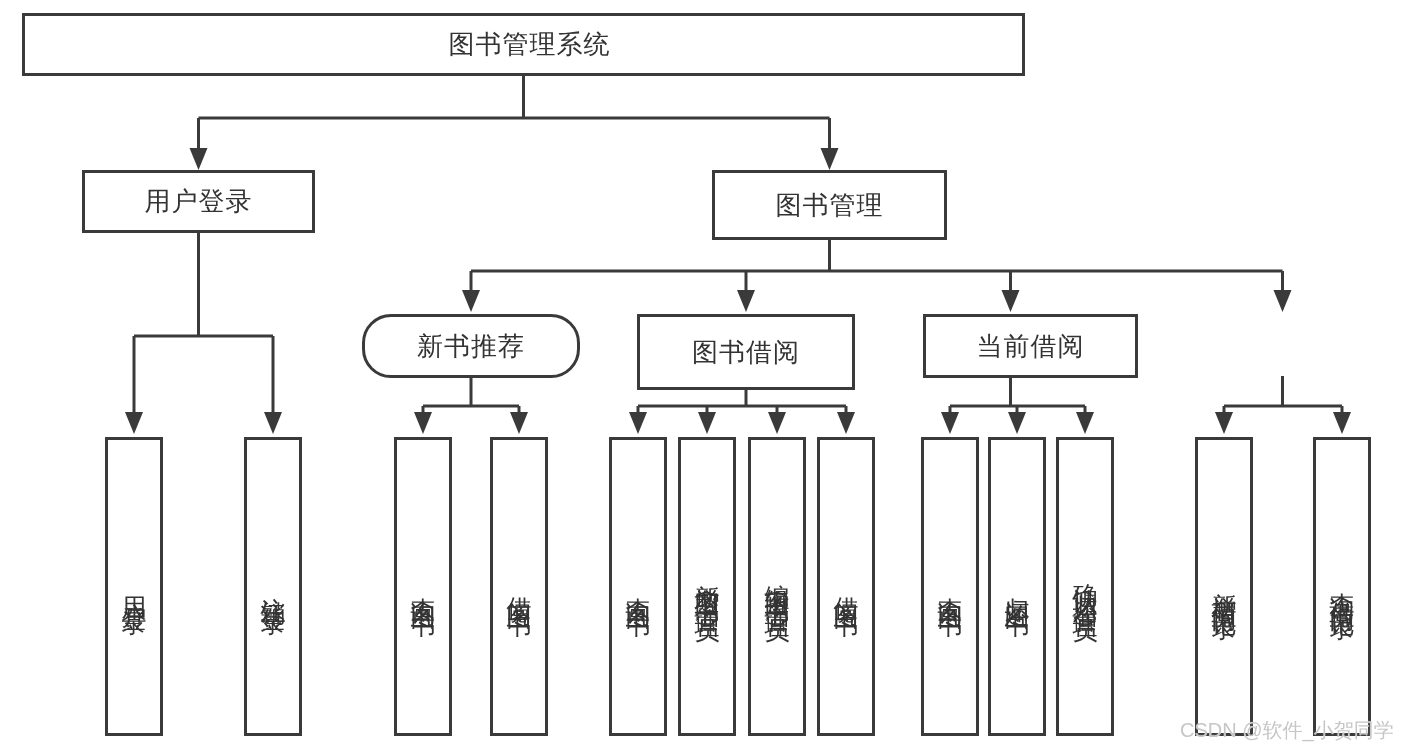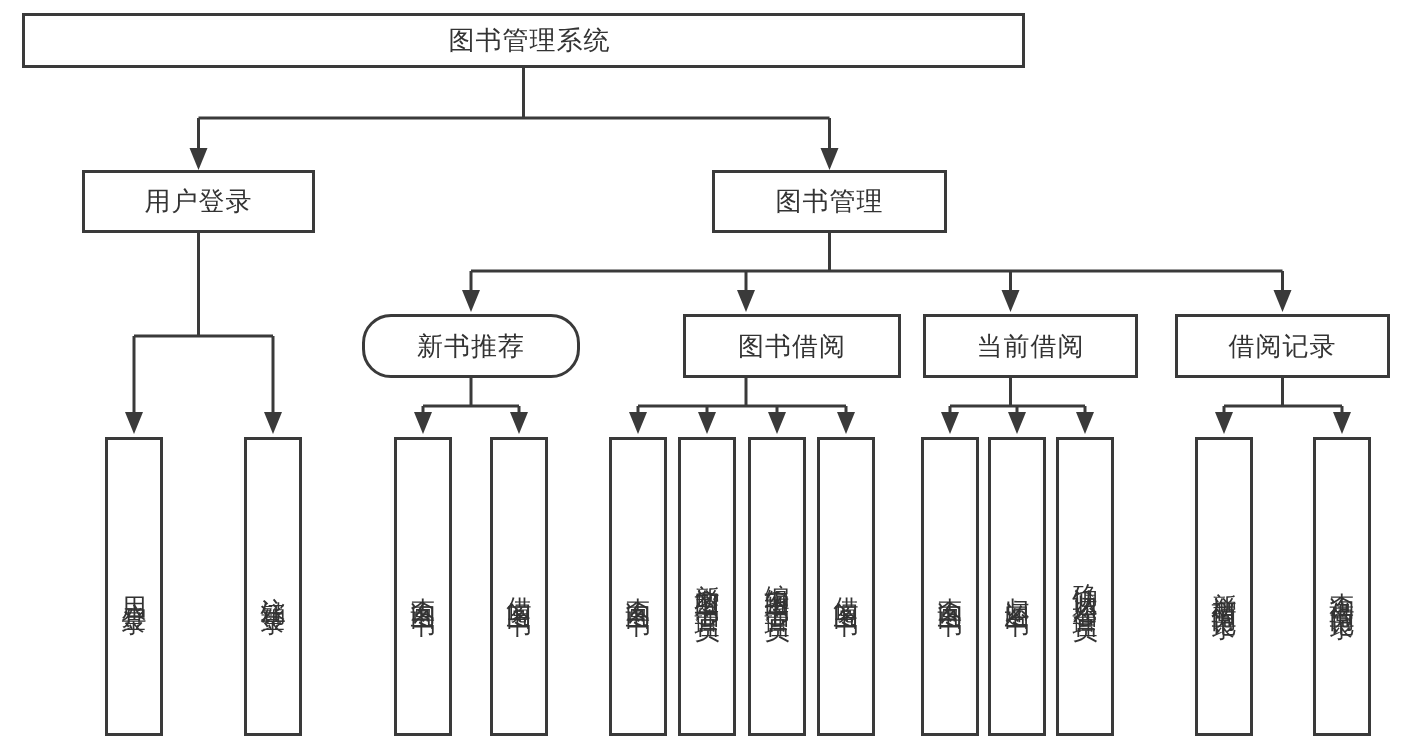--- a/index.html
+++ b/index.html
@@ -138,43 +138,40 @@
       <polygon points="768,412 786,412 777,434"></polygon>
       <polygon points="837,412 855,412 846,434"></polygon>
       <polygon points="941,412 959,412 950,434"></polygon>
       <polygon points="1008,412 1026,412 1017,434"></polygon>
       <polygon points="1076,412 1094,412 1085,434"></polygon>
       <polygon points="1215,412 1233,412 1224,434"></polygon>
       <polygon points="1333,412 1351,412 1342,434"></polygon>
     </g>
   </svg>
 
-  <div class="hbox" style="left:22px; top:13px; width:1003px; height:55px;padding-left:12px;">
+  <div class="hbox" style="left:22px; top:13px; width:1003px; height:63px;padding-left:12px;">
     <span>图书管理系统</span>
   </div>
 
   <div class="hbox" style="left:82px; top:170px; width:233px; height:63px;">
     <span>用户登录</span>
   </div>
-  <div class="hbox" style="left:712px; top:170px; width:235px; height:63px;">
+  <div class="hbox" style="left:712px; top:170px; width:235px; height:70px;">
     <span>图书管理</span>
   </div>
 
   <div class="hbox" style="left:362px; top:314px; width:218px; height:64px;border-radius:29px;">
     <span>新书推荐</span>
   </div>
-  <div class="hbox" style="left:637px; top:314px; width:218px; height:64px;margin-left:46px;">
+  <div class="hbox" style="left:637px; top:314px; width:218px; height:76px;">
     <span>图书借阅</span>
   </div>
   <div class="hbox" style="left:923px; top:314px; width:215px; height:64px;">
     <span>当前借阅</span>
   </div>
-  <div class="hbox" style="left:1175px; top:314px; width:215px; height:64px;">
-    <span>借阅记录</span>
-  </div>
 
   <div class="vbox" style="left:105px;">
     <span>用户登录</span>
   </div>
   <div class="vbox" style="left:244px;">
     <span>注销登录</span>
   </div>
 
   <div class="vbox" style="left:394px;">
     <span>查询图书</span>
@@ -206,14 +203,15 @@
     <span>确认归还（管理员）</span>
   </div>
 
   <div class="vbox" style="left:1195px;">
     <span>新增借阅记录</span>
   </div>
   <div class="vbox" style="left:1313px;">
     <span>查询借阅记录</span>
   </div>
 
+  <div class="watermark">CSDN @软件_小贺同学</div>
 
 </div>
 
 </body></html>

